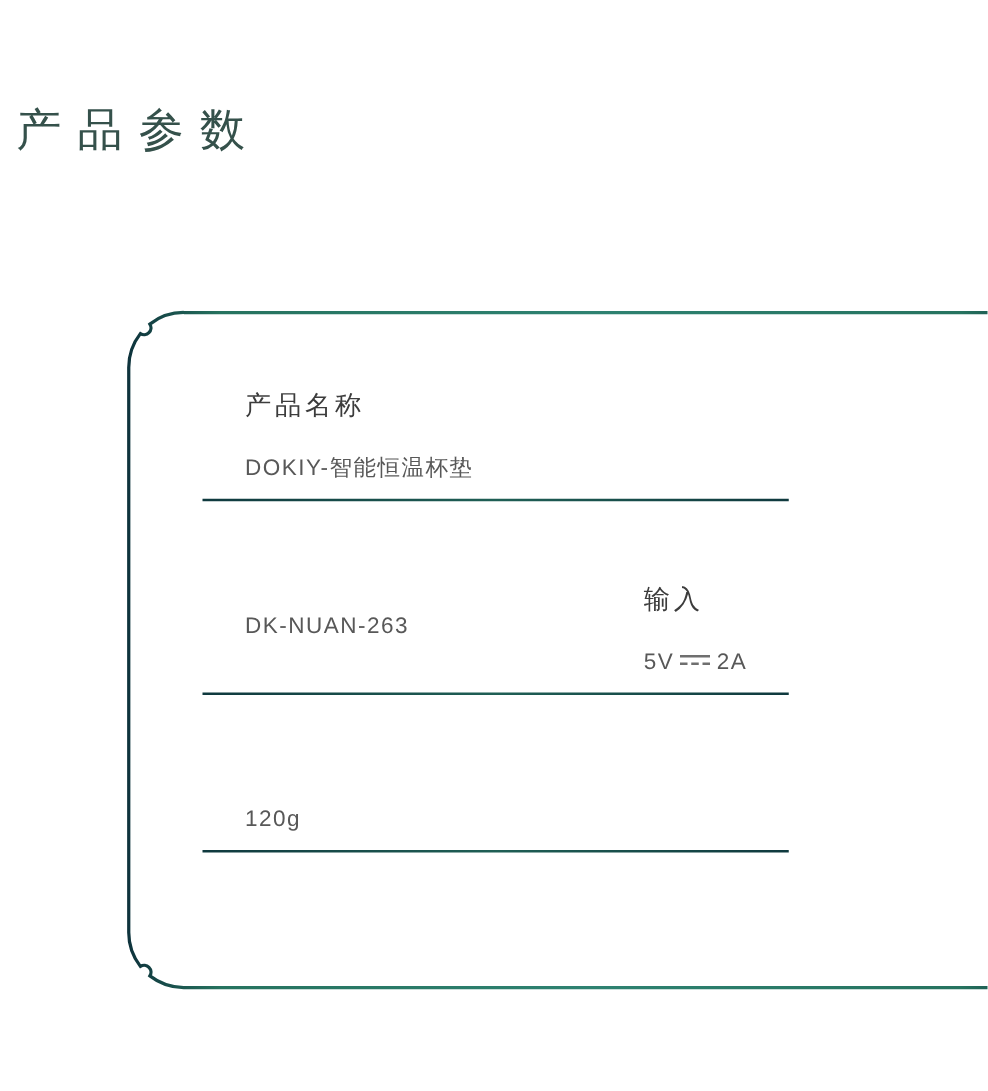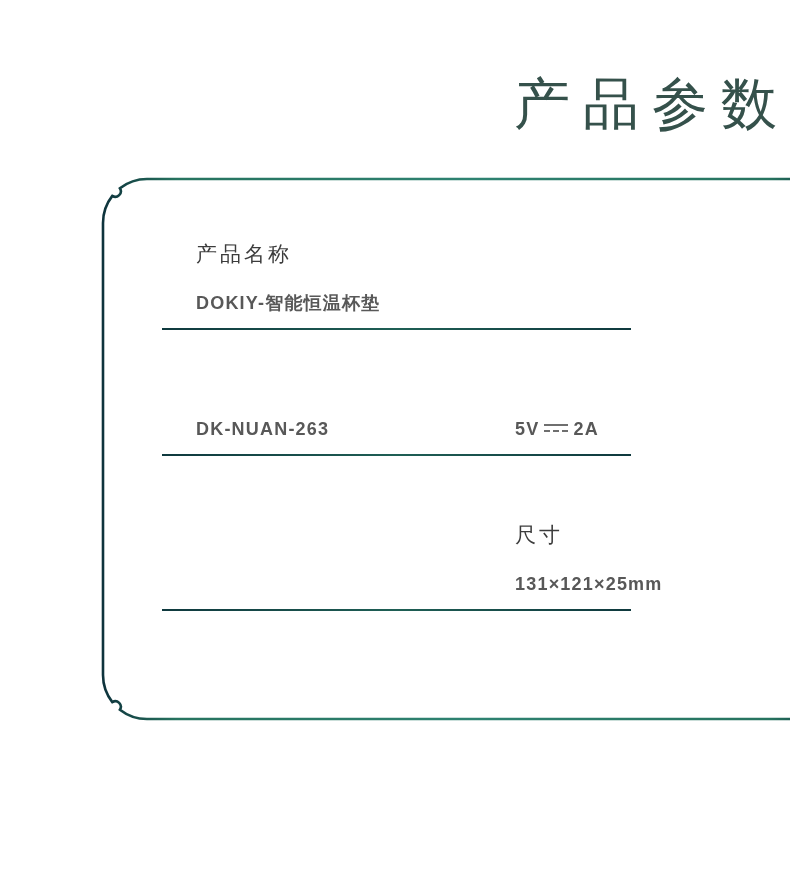--- a/index.html
+++ b/index.html
@@ -9,35 +9,35 @@
     height: 873px;
     background: #ffffff;
     font-family: "Liberation Sans", "DejaVu Sans", sans-serif;
     overflow: hidden;
   }
   .page { width: 790px; height: 873px; position: relative; }
 
   
   .title {
     margin: 78px 0 0 0;
-    text-align: right;
-    font-size: 56px;
+    text-align: left;
+    font-size: 36px;
     font-weight: 300;
     color: #35514b;
     letter-spacing: 13px;
     text-indent: 13px;
     line-height: 52px;
   }
 
   
   .card {
     position: relative;
     width: 584px;
     height: 540px;
-    margin: 49px auto 0;
+    margin: 120px auto 0;
     padding-top: 60px;
   }
   .frame {
     position: absolute;
     top: -3px; left: -3px;
     width: 746px; height: 546px;
     pointer-events: none;
   }
 
   .row {
@@ -53,21 +53,21 @@
     color: #3c3c3c;
     letter-spacing: 3px;
     font-weight: 400;
   }
   .value {
     margin-top: 22px;
     font-size: 18px;
     line-height: 26px;
     color: #585858;
     letter-spacing: 1.2px;
-    font-weight: 700;
+    font-weight: 400;
   }
 
   .sep {
     height: 2px;
     margin: 12px 56px 0 59px;
     background: linear-gradient(90deg, #0f393e 0%, #1f5f55 50%, #0f393e 100%);
   }
 
   
   .dc {
@@ -135,31 +135,29 @@
         <div class="value">DOKIY-智能恒温杯垫</div>
       </div>
     </div>
     <div class="sep"></div>
 
     <div class="row">
       <div class="cell">
         <div class="value">DK-NUAN-263</div>
       </div>
       <div class="cell">
+        <div class="label">输入</div>
         <div class="value">
           <span>5V</span><span class="dc"></span><span>2A</span>
         </div>
       </div>
     </div>
     <div class="sep"></div>
 
     <div class="row">
       <div class="cell">
-      </div>
-      <div class="cell">
-        <div class="label">尺寸</div>
-        <div class="value">131×121×25mm</div>
+        <div class="value">120g</div>
       </div>
     </div>
     <div class="sep"></div>
 
   </div>
 </div>
 
 </body></html>

